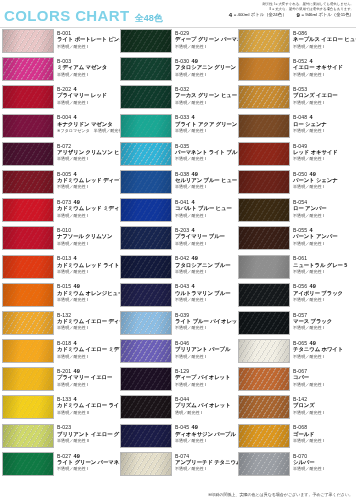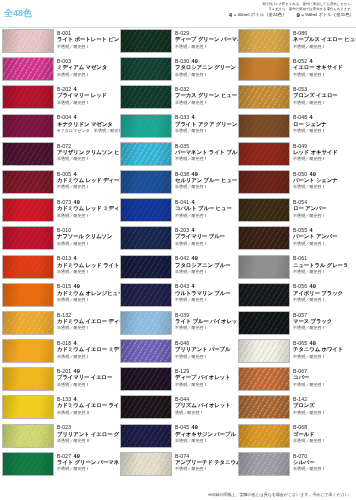--- a/index.html
+++ b/index.html
@@ -117,20 +117,21 @@
   }
   .footer-text{
     font-size:4px;color:#333;line-height:6px;white-space:nowrap;
   }
 </style>
 </head>
 <body>
 
 <div class="header">
   <div class="title-wrap">
+    <span class="title">COLORS CHART</span>
     <span class="title-sub">全48色</span>
   </div>
   <div class="header-notes">
     <div class="note-line">耐光性  I = 大変すぐれる。屋外に使用しても退色しません。</div>
     <div class="note-line">II = 丈夫な。屋外の使用では退色する場合もあります。</div>
     <div class="vol-line">
       <span class="vol-item">
         <span class="vol-mark">4</span>
         <span>= 400ml ボトル（全24色）</span>
       </span>

